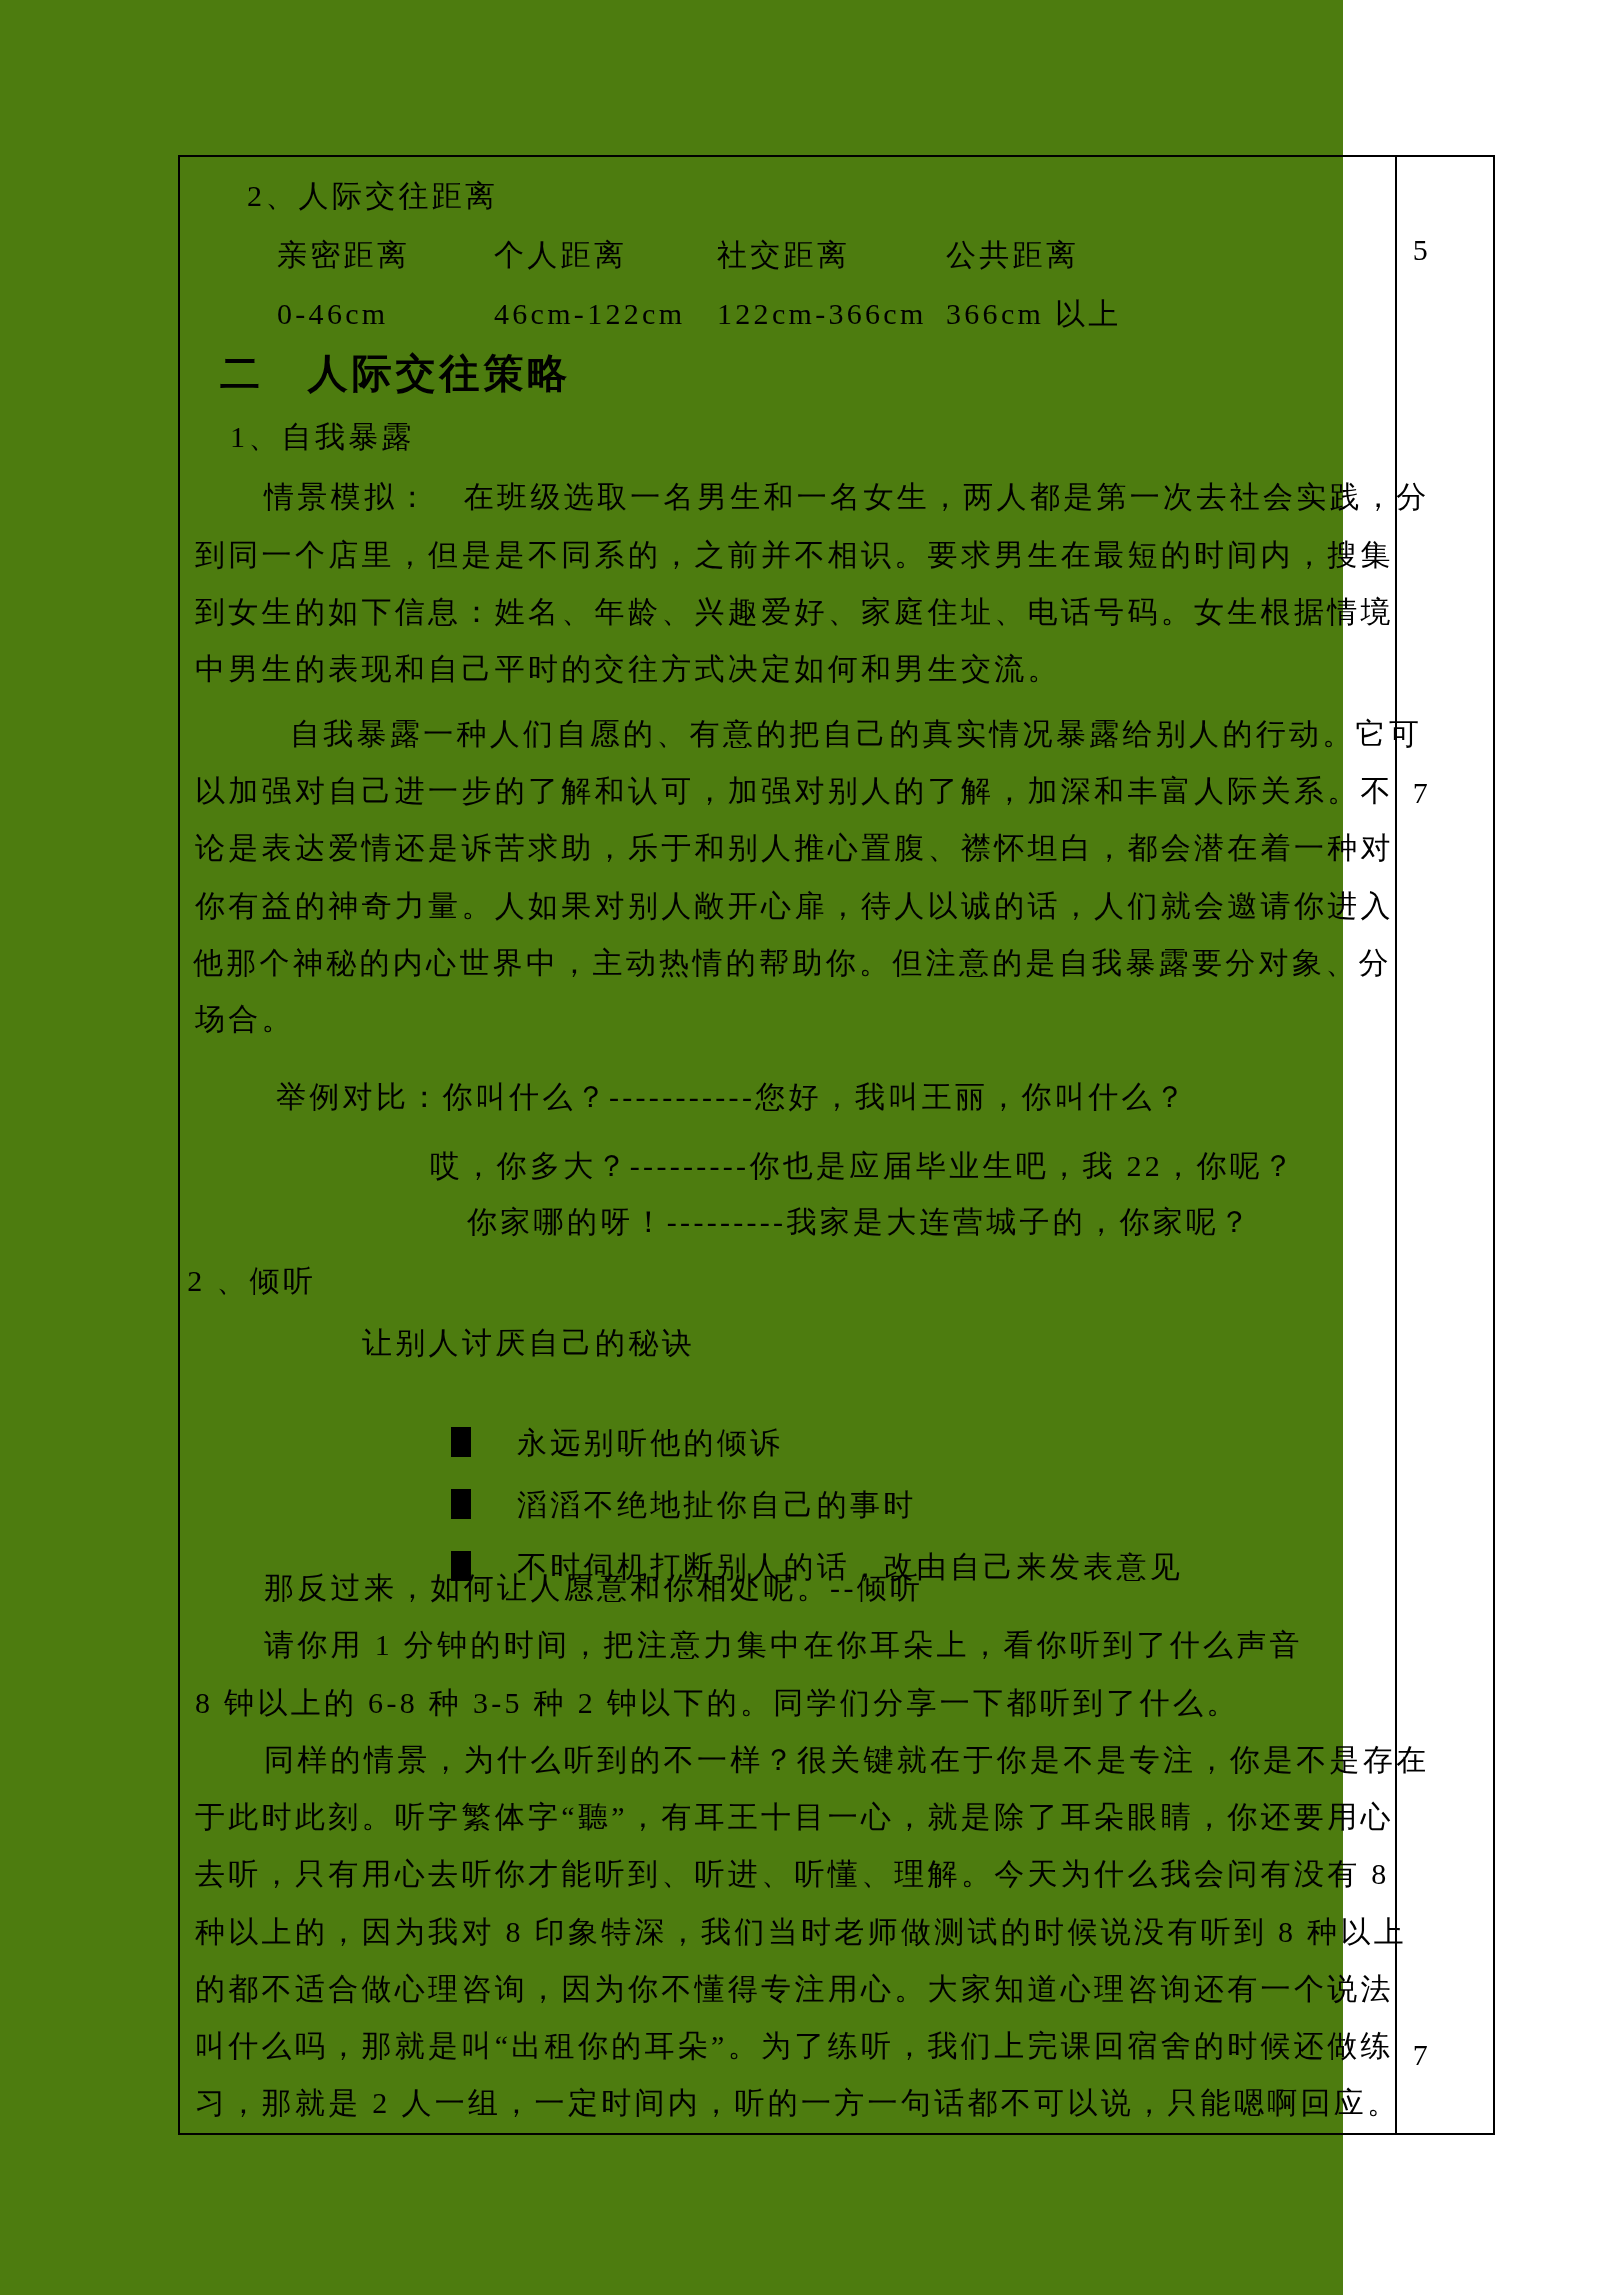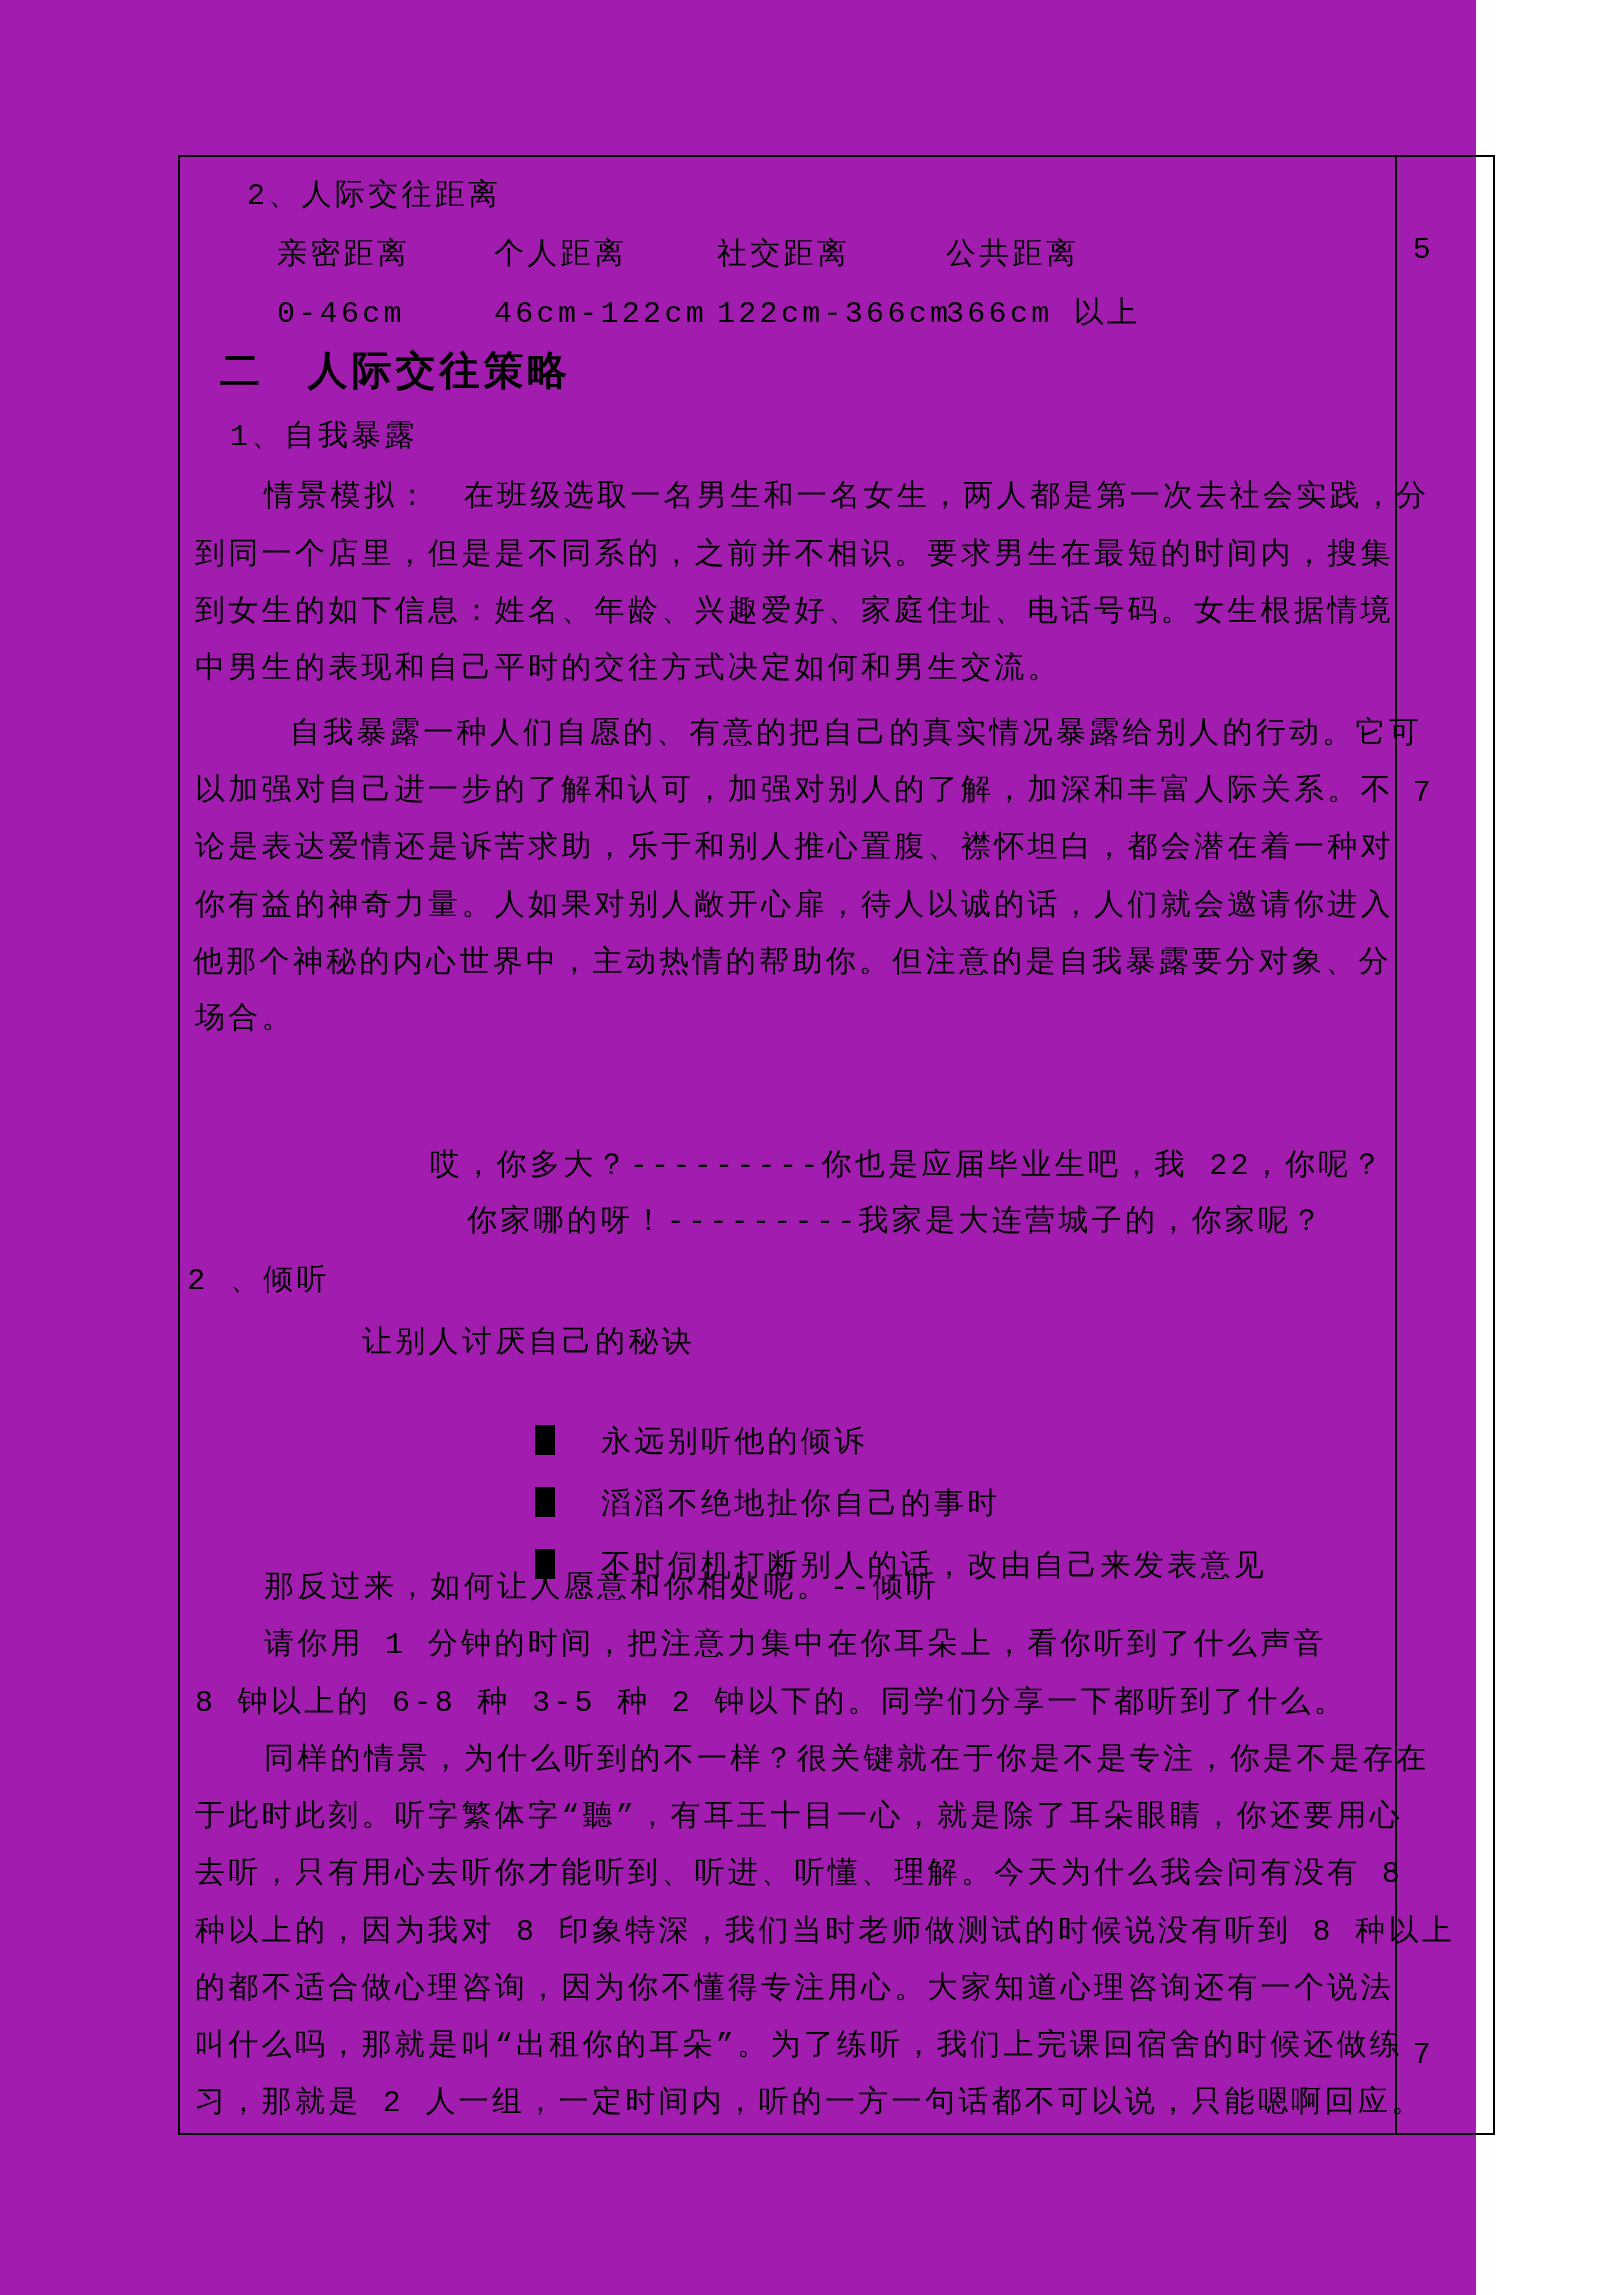--- a/index.html
+++ b/index.html
@@ -2,24 +2,24 @@
 <html style="font-size:10.5px"><head>
 <meta charset="utf-8">
 <style>
   html, body {
     margin: 0;
     padding: 0;
     background: #ffffff;
   }
   .page {
     position: relative;
-    width: 1476px;
+    width: 1343px;
     height: 2295px;
-    background: #a21caf;
-    font-family: Liberation Mono, monospace;
+    background: #4d7c0f;
+    font-family: Liberation Serif, serif;
     color: #000000;
   }
   .doc-table {
     position: absolute;
     left: 178px;
     top: 155px;
     width: 1317px;
     height: 1980px;
     border: 2.6px solid #000000;
     box-sizing: border-box;
@@ -110,20 +110,21 @@
       <div class="line" style="top:436px; left:15px;">到女生的如下信息：姓名、年龄、兴趣爱好、家庭住址、电话号码。女生根据情境</div>
       <div class="line" style="top:493px; left:15px;">中男生的表现和自己平时的交往方式决定如何和男生交流。</div>
 
       <div class="line" style="top:558px; left:110px;">自我暴露一种人们自愿的、有意的把自己的真实情况暴露给别人的行动。它可</div>
       <div class="line" style="top:615px; left:15px;">以加强对自己进一步的了解和认可，加强对别人的了解，加深和丰富人际关系。不</div>
       <div class="line" style="top:672px; left:15px;">论是表达爱情还是诉苦求助，乐于和别人推心置腹、襟怀坦白，都会潜在着一种对</div>
       <div class="line" style="top:730px; left:15px;">你有益的神奇力量。人如果对别人敞开心扉，待人以诚的话，人们就会邀请你进入</div>
       <div class="line" style="top:787px; left:13px;">他那个神秘的内心世界中，主动热情的帮助你。但注意的是自我暴露要分对象、分</div>
       <div class="line" style="top:843px; left:15px;">场合。</div>
 
+      <div class="line" style="top:921px; left:96px;">举例对比：你叫什么？-----------您好，我叫王丽，你叫什么？</div>
       <div class="line" style="top:990px; left:250px;text-align:center;">哎，你多大？---------你也是应届毕业生吧，我 22，你呢？</div>
       <div class="line" style="top:1046px; left:246px;margin-left:41px;">你家哪的呀！---------我家是大连营城子的，你家呢？</div>
 
       <div class="line" style="top:1105px; left:7.2px;">2 、倾听</div>
 
       <div class="line" style="top:1167px; left:166px;margin-left:16px;">让别人讨厌自己的秘诀</div>
 
       <div class="line" style="top:1229px; left:185px;">
         <span class="bullet-marker"></span><span>永远别听他的倾诉</span>
       </div>

